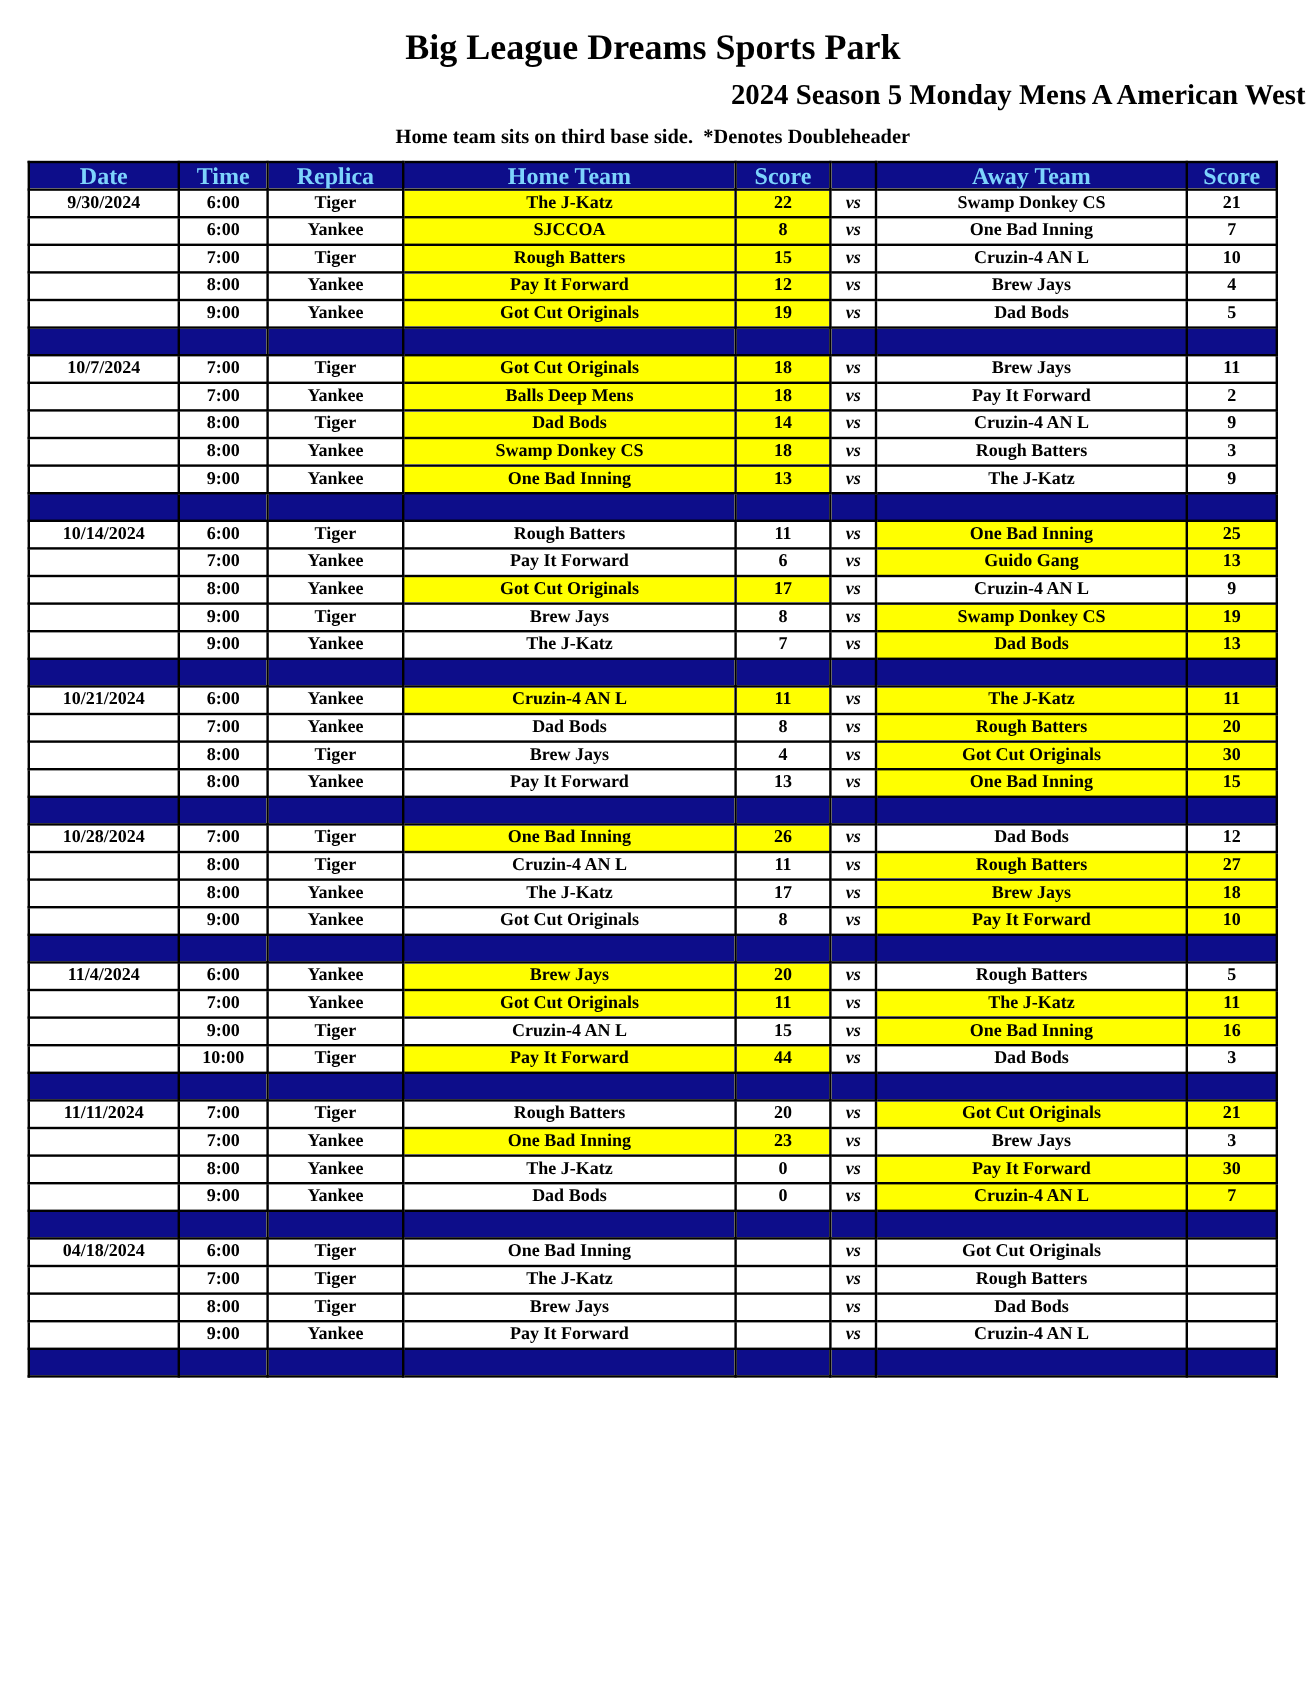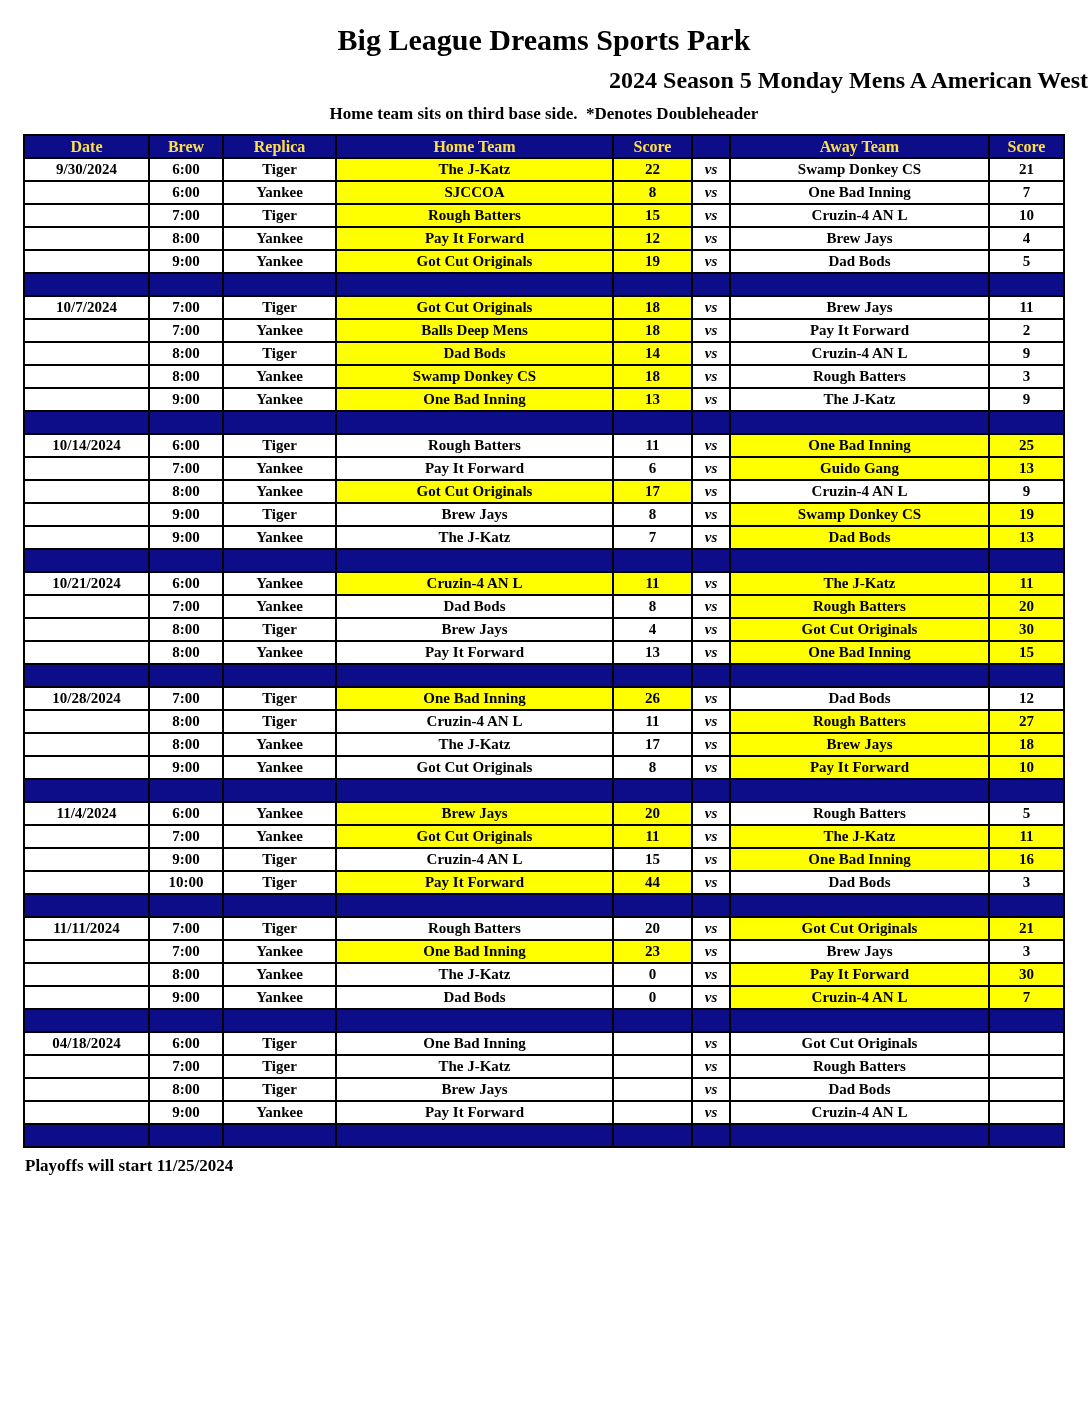--- a/index.html
+++ b/index.html
@@ -39,22 +39,22 @@
     text-align:center;
     vertical-align:middle;
     font-weight:bold;
     font-size:15px;
     line-height:1;
     overflow:hidden;
     white-space:nowrap;
   }
   table.schedule th {
     background:var(--navy);
-    color:#fde047;
-    font-size:16px;
+    color:#7dd3fc;
+    font-size:20px;
   }
   td.vs { font-style:italic; font-size:14px;border-radius:10px; }
   td.hl { background:var(--yellow); }
   tr.sep td { background:var(--navy); }
   .footer {
     margin:8px 0 0 25px;
     font-weight:bold;
     font-size:17px;
   }
 </style>
@@ -73,21 +73,21 @@
         <col style="width:113px">
       <col style="width:277px">
         <col style="width:79px">
         <col style="width:38px">
       <col style="width:259px">
         <col style="width:75px">
     </colgroup>
     <thead>
       <tr>
           <th>Date</th>
-          <th>Brew</th>
+          <th>Time</th>
           <th>Replica</th>
           <th>Home Team</th>
           <th>Score</th>
           <th></th>
           <th>Away Team</th>
           <th>Score</th>
         </tr>
     </thead>
     <tbody>
         <tr>
@@ -516,14 +516,13 @@
           <td></td>
           <td></td>
           <td></td>
           <td></td>
           <td></td>
           <td></td>
         </tr>
       </tbody>
   </table>
 
-  <div class="footer">Playoffs will start 11/25/2024</div>
 </div>
 
 </body></html>

